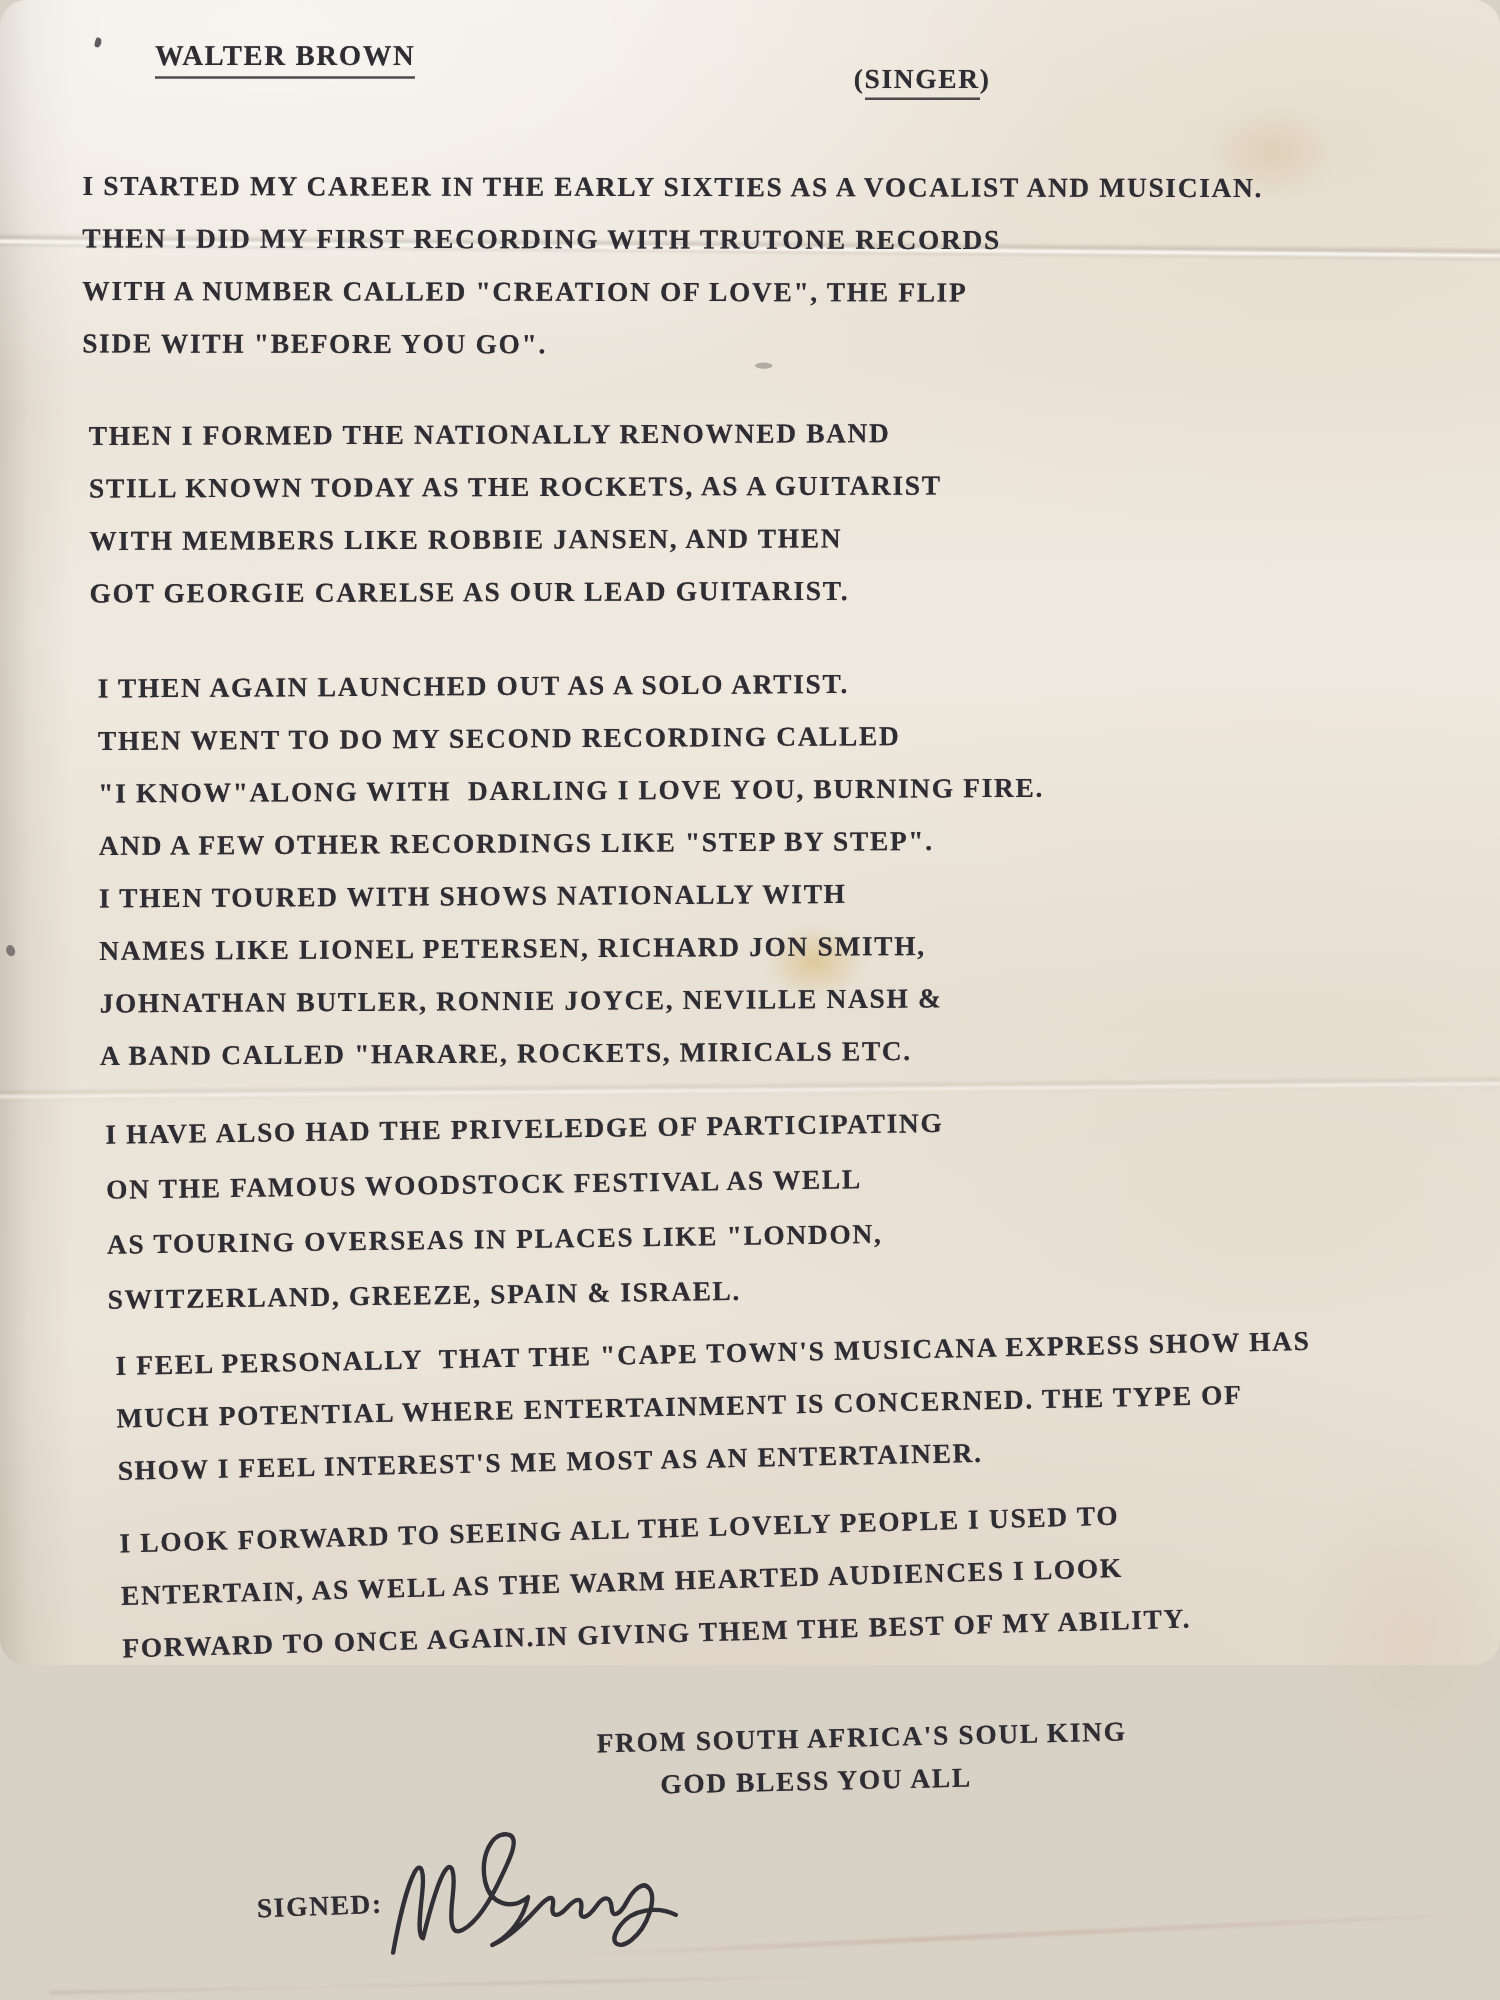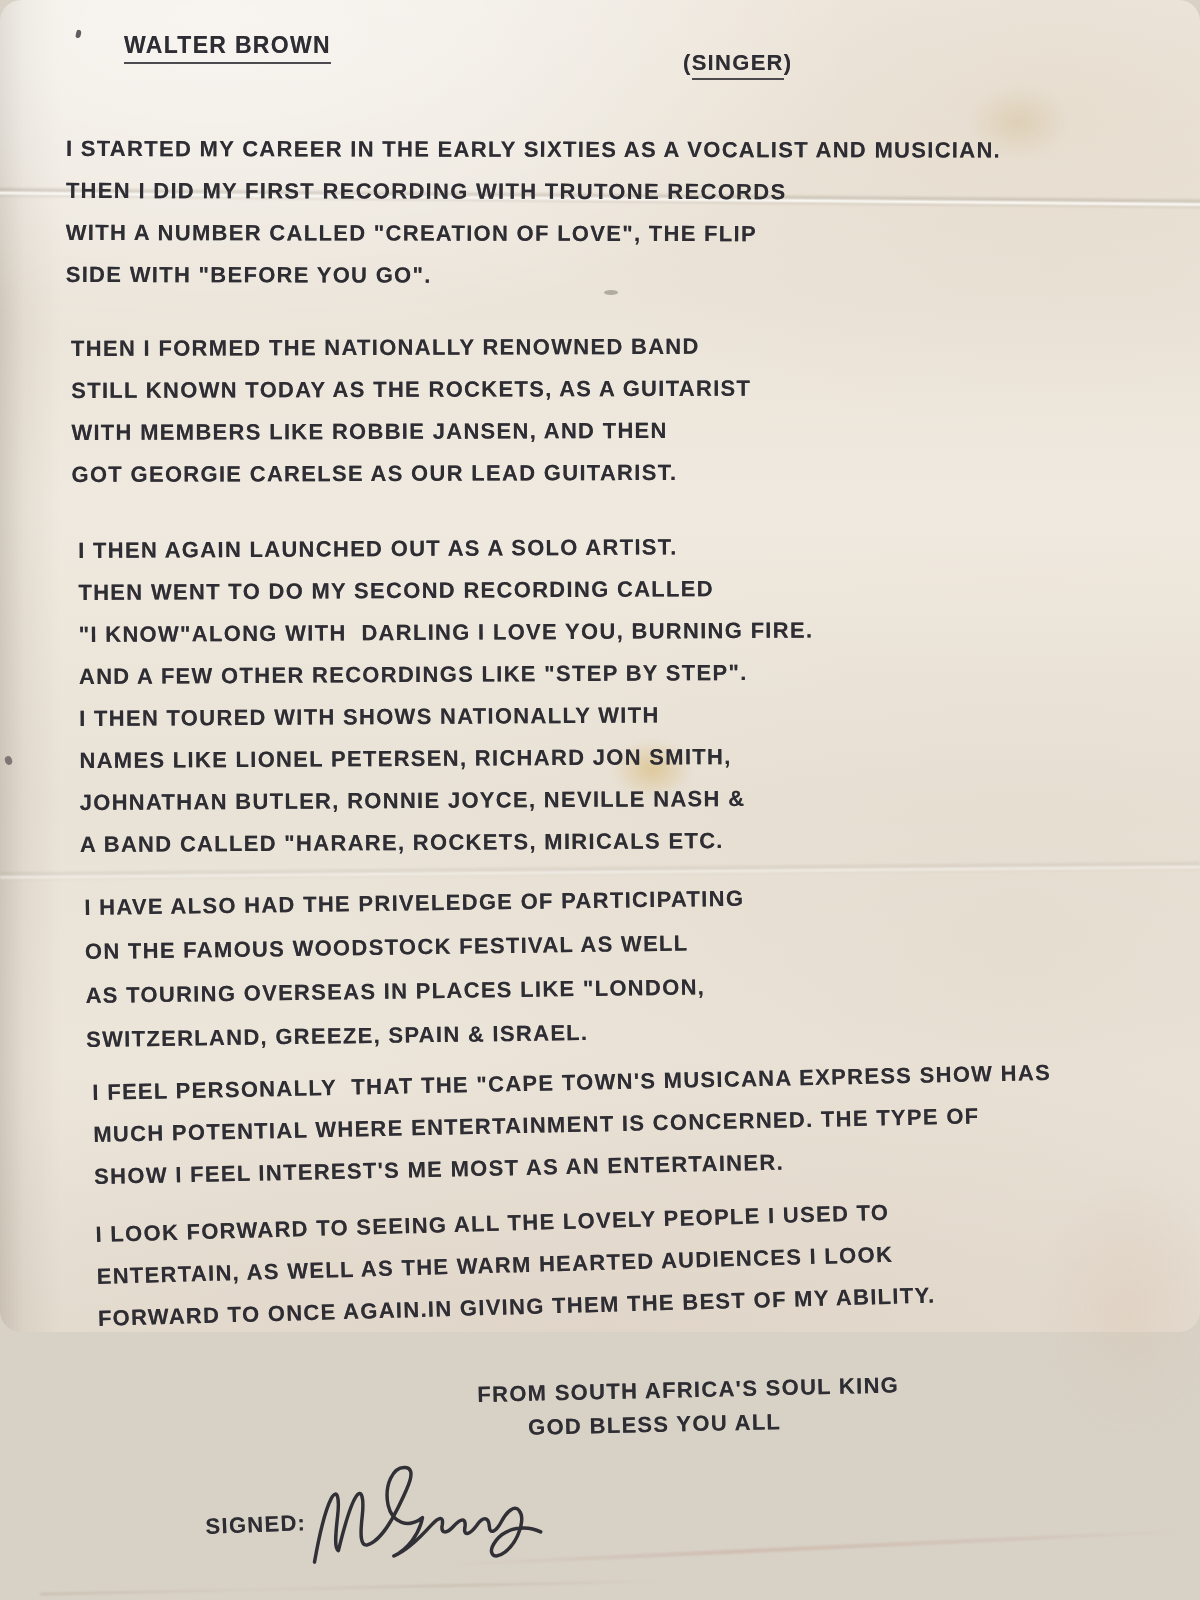--- a/index.html
+++ b/index.html
@@ -14,21 +14,21 @@
     position: relative;
     width: 1200px;
     height: 1332px;
     background:
       radial-gradient(90% 40% at 18% 2%, rgba(255,255,255,0.55), rgba(255,255,255,0) 60%),
       linear-gradient(90deg, rgba(140,130,115,0.30) 0%, rgba(140,130,115,0.10) 2%, rgba(140,130,115,0) 5%),
       radial-gradient(70% 35% at 88% 8%, rgba(205,185,155,0.22), rgba(205,185,155,0) 70%),
       radial-gradient(80% 45% at 85% 72%, rgba(210,195,175,0.20), rgba(210,195,175,0) 70%),
       radial-gradient(100% 30% at 50% 100%, rgba(205,185,170,0.25), rgba(205,185,170,0) 70%),
       linear-gradient(180deg, #f0eae1 0%, #ebe4d9 22%, #efe9df 38%, #e9e2d6 60%, #ece5da 80%, #e6ded2 100%);
-    font-family: Liberation Sans, sans-serif;
+    font-family: Liberation Serif, serif;
     color: var(--ink, #2e2d33);
     border-radius: 21px;
   }
   .tw {
     font-weight: 700;
     font-size: 22px;
     letter-spacing: 1.3px;
     color: var(--ink, #2e2d33);
     text-shadow: 0 0 0.6px rgba(46,45,51,0.55);
   }

